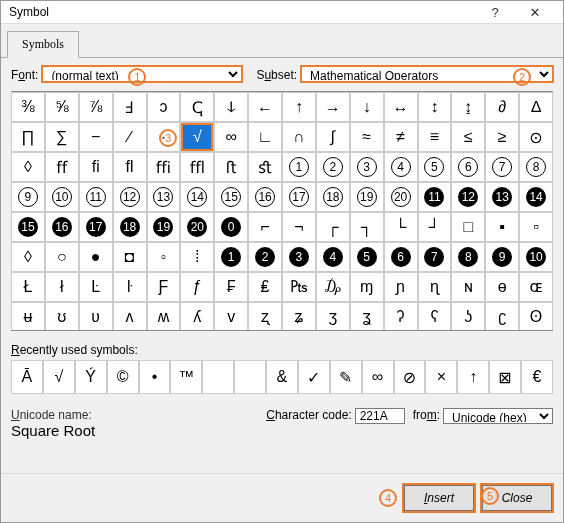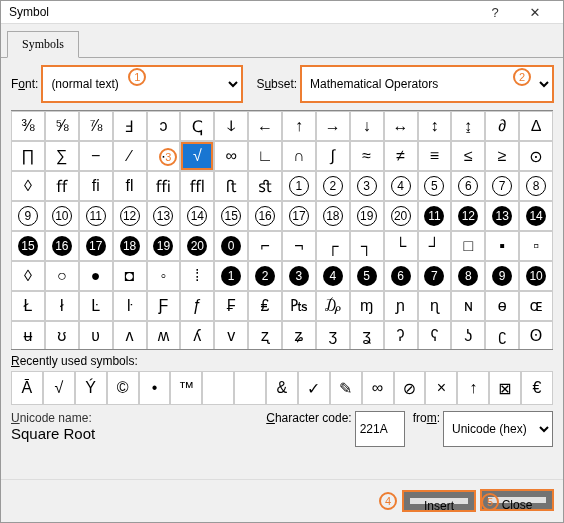--- a/index.html
+++ b/index.html
@@ -5,39 +5,39 @@
 * { box-sizing: border-box; font-family: "Segoe UI", Tahoma, sans-serif; font-size: 12px; }
 body { margin: 0; background: #f0f0f0; width: 564px; height: 523px; border: 1px solid #999; display: flex; flex-direction: column; }
 .titlebar { background: #fff; height: 23px; display: flex; align-items: center; padding: 0 8px; border-bottom: 1px solid #ddd; }
 .titlebar .title { flex: 1; font-size: 12px; }
 .titlebar .btn { width: 40px; text-align: center; font-size: 13px; color: #333; cursor: pointer; }
 .tabs { display: flex; padding: 6px 6px 0 6px; background: #f0f0f0; border-bottom: 1px solid #aaa; }
 .tab { padding: 5px 14px; border: 1px solid transparent; border-bottom: none; cursor: pointer; position: relative; top: 1px; }
 .tab.active { background: #f0f0f0; border-color: #aaa; border-bottom: 1px solid #f0f0f0; font-family: Liberation Serif, serif; }
 .row { display: flex; align-items: center; padding: 8px 10px 4px; gap: 4px; }
 .label u { text-decoration: underline; }
-select, input[type=text] { border: 1px solid #7a7a7a; background: #fff; height: 36px; padding: 1px 4px; }
+select, input[type=text] { border: 1px solid #7a7a7a; background: #fff; height: 16px; padding: 1px 4px; }
 .orange { outline: 2px solid #ED7D31; outline-offset: -1px; }
 .badge { display:inline-flex; align-items:center; justify-content:center; width:18px; height:18px; border:2px solid #ED7D31; border-radius:50%; color:#ED7D31; font-size:11px; margin-left:2px; position:relative; z-index:5; }
 .grid-wrap { margin: 4px 10px; height: 240px; overflow-y: scroll; border-top:1px solid #888; border-bottom:1px solid #888; }
 .grid { display: grid; grid-template-columns: repeat(16, 1fr); }
 .cell { height: 30px; display:flex; align-items:center; justify-content:center; border: 1px solid #ccc; background:#fff; cursor:pointer; font-size:16px; }
 .cell.sel { background:#1976D2; color:#fff; outline:2px solid #ED7D31; outline-offset:-3px; }
 .cell .circ { border:1.3px solid #000; border-radius:50%; width:20px; height:20px; display:flex; align-items:center; justify-content:center; font-size:12px; }
 .cell .circf { background:#000; color:#fff; border-radius:50%; width:20px; height:20px; display:flex; align-items:center; justify-content:center; font-size:12px; }
-.recent-row { margin: 0 10px; }
+.recent-row { margin: 8px 10px; }
 .recent-label { margin-bottom:3px; }
 .recent-cells { display:flex; }
 .recent-cells .cell { width:32px; height:34px; }
 .info { display:flex; align-items:flex-start; padding: 6px 10px; }
 .info-left { flex:1; }
 .info-left .ulab { font-size:11px; color:#333; }
 .info-left .uname { font-size:15px; }
 .footer { display:flex; justify-content:flex-end; align-items:center; gap:6px; padding:10px; border-top:1px solid #ddd; margin-top:auto; }
-.btnf { min-width:72px; height:20px; border:7px solid #737373; background:#e1e1e1; cursor:pointer; }
+.btnf { min-width:72px; height:28px; border:2px solid #737373; background:#e1e1e1; cursor:pointer;font-style:italic; }
 </style>
 </head>
 <body>
 
 <div class="titlebar">
   <span class="title">Symbol</span>
   <span class="btn">?</span>
   <span class="btn">✕</span>
 </div>
 

